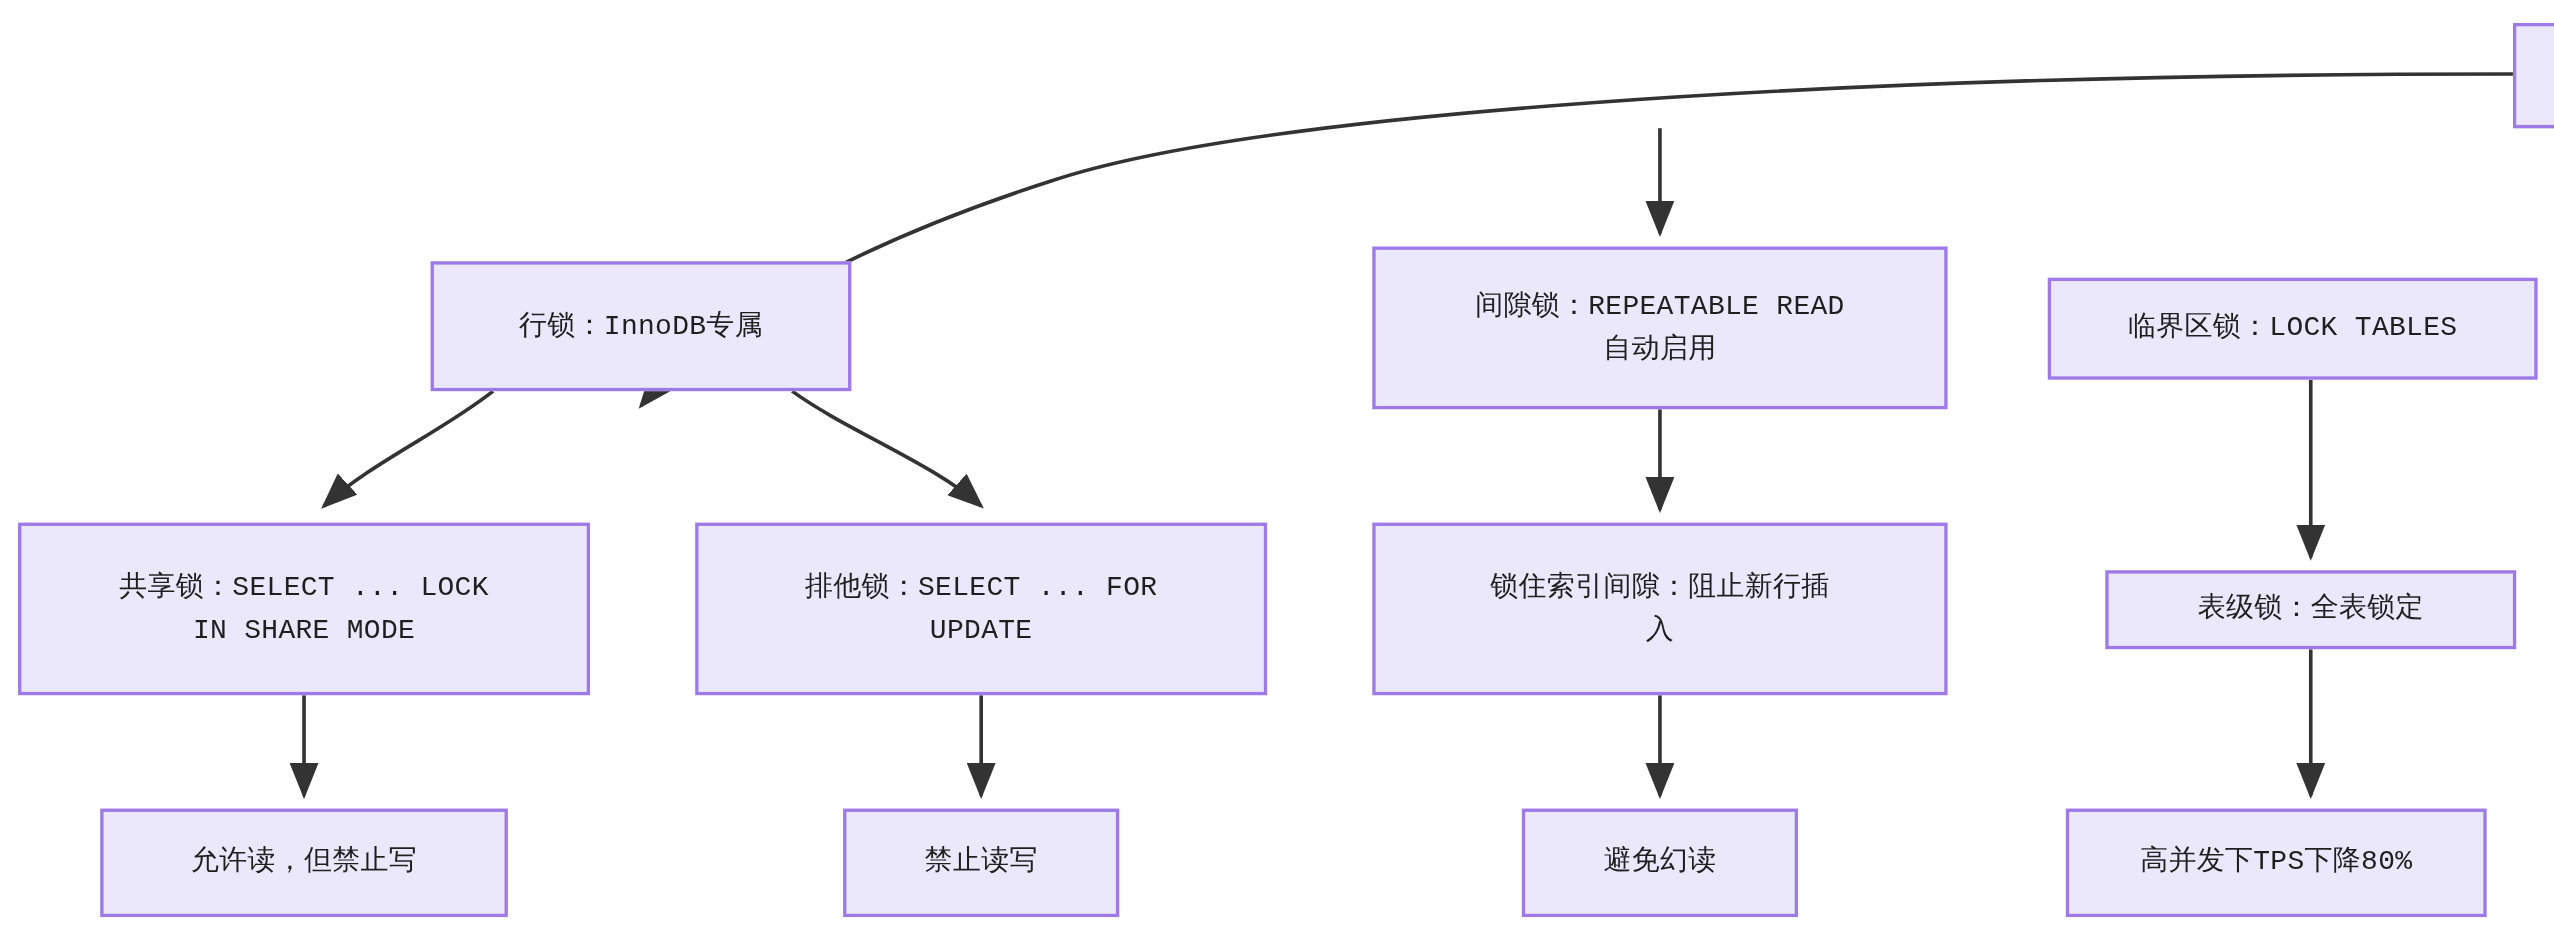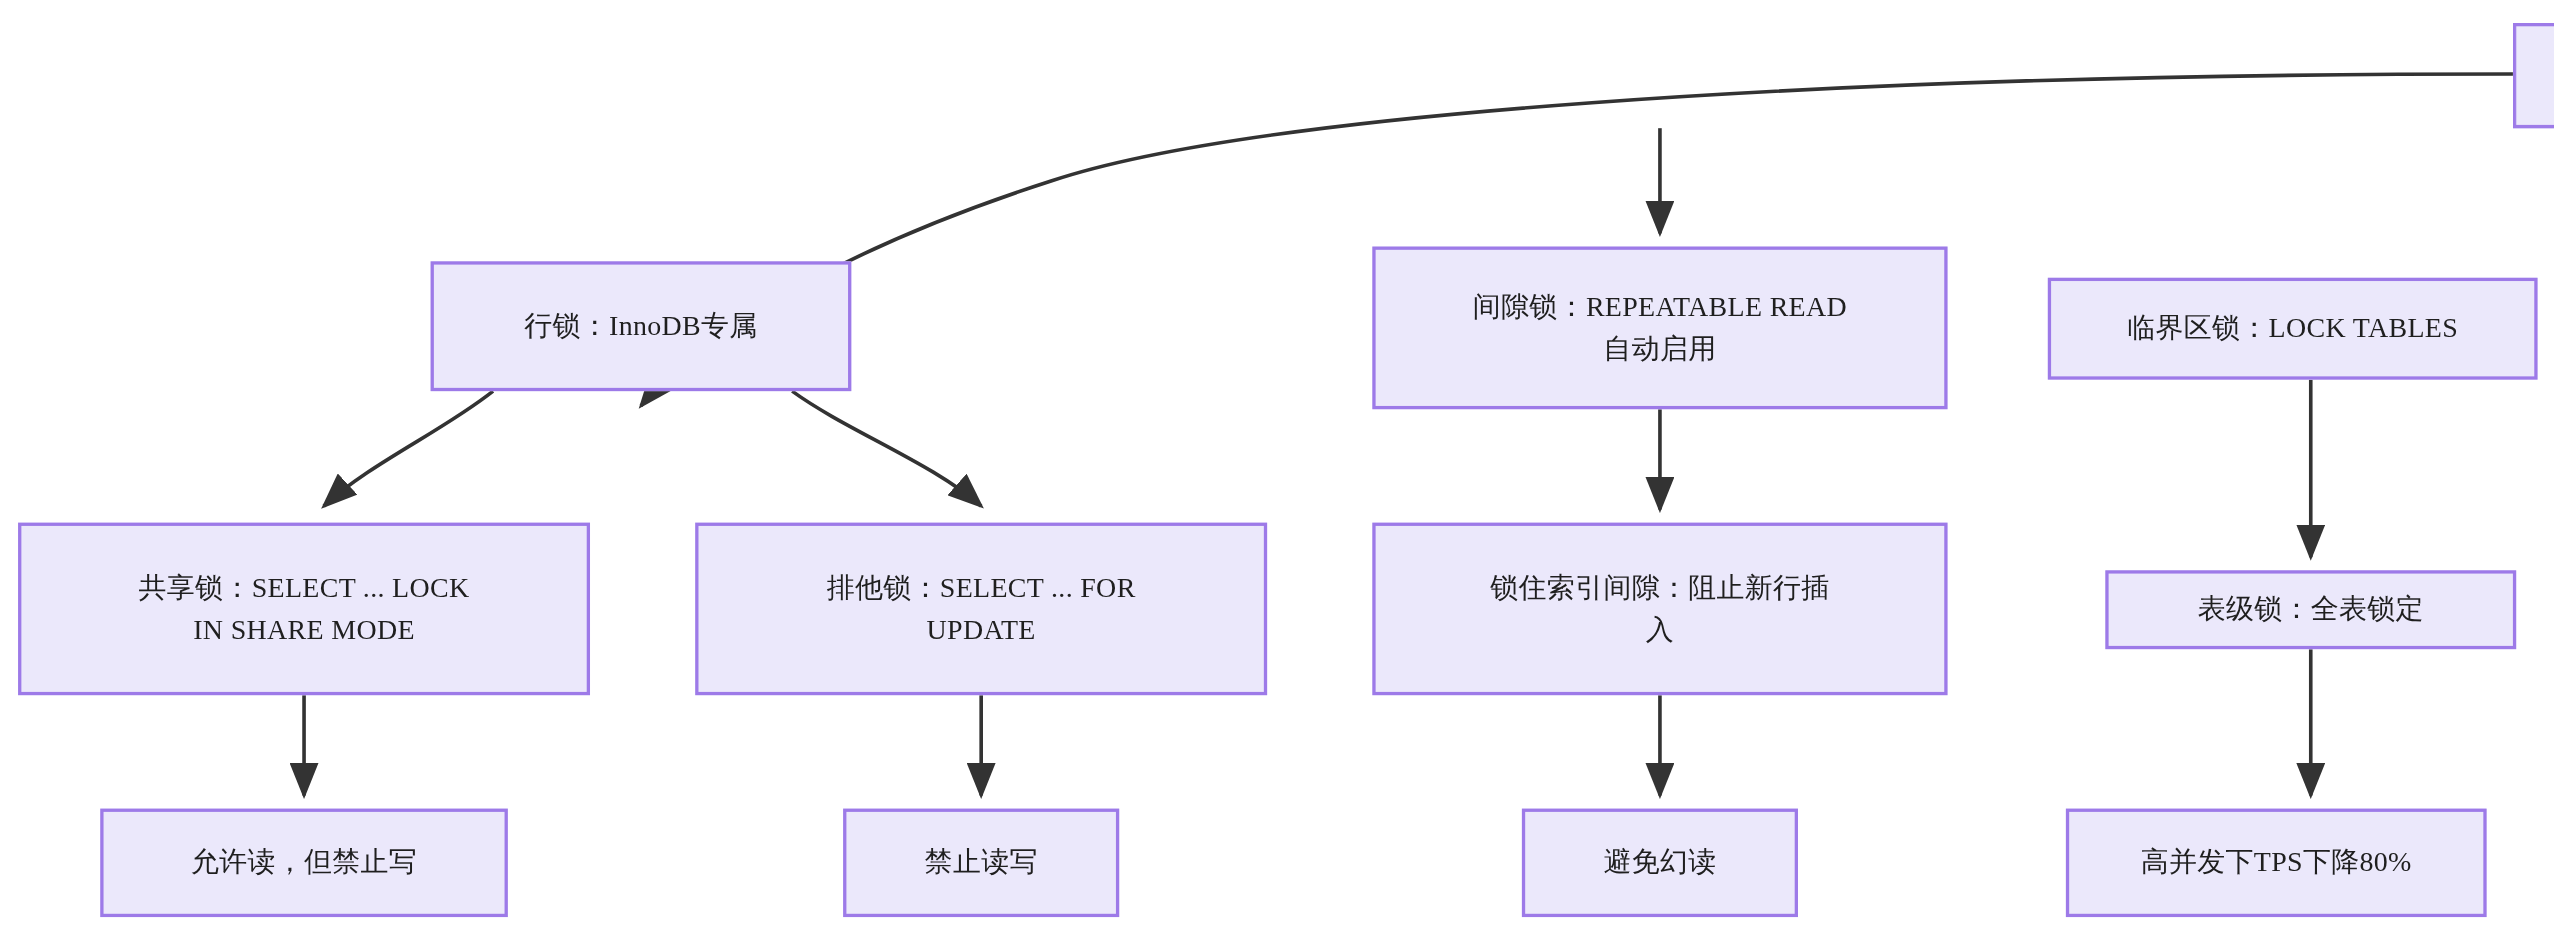--- a/index.html
+++ b/index.html
@@ -5,21 +5,21 @@
   html, body {
     margin: 0;
     padding: 0;
     background: #ffffff;
   }
   #canvas {
     position: relative;
     width: 2554px;
     height: 934px;
     background: #ffffff;
-    font-family: Liberation Serif, serif;
+    font-family: Liberation Mono, monospace;
     overflow: hidden;
   }
   #edge-layer {
     position: absolute;
     left: 0;
     top: 0;
     width: 2554px;
     height: 934px;
     pointer-events: none;
   }

